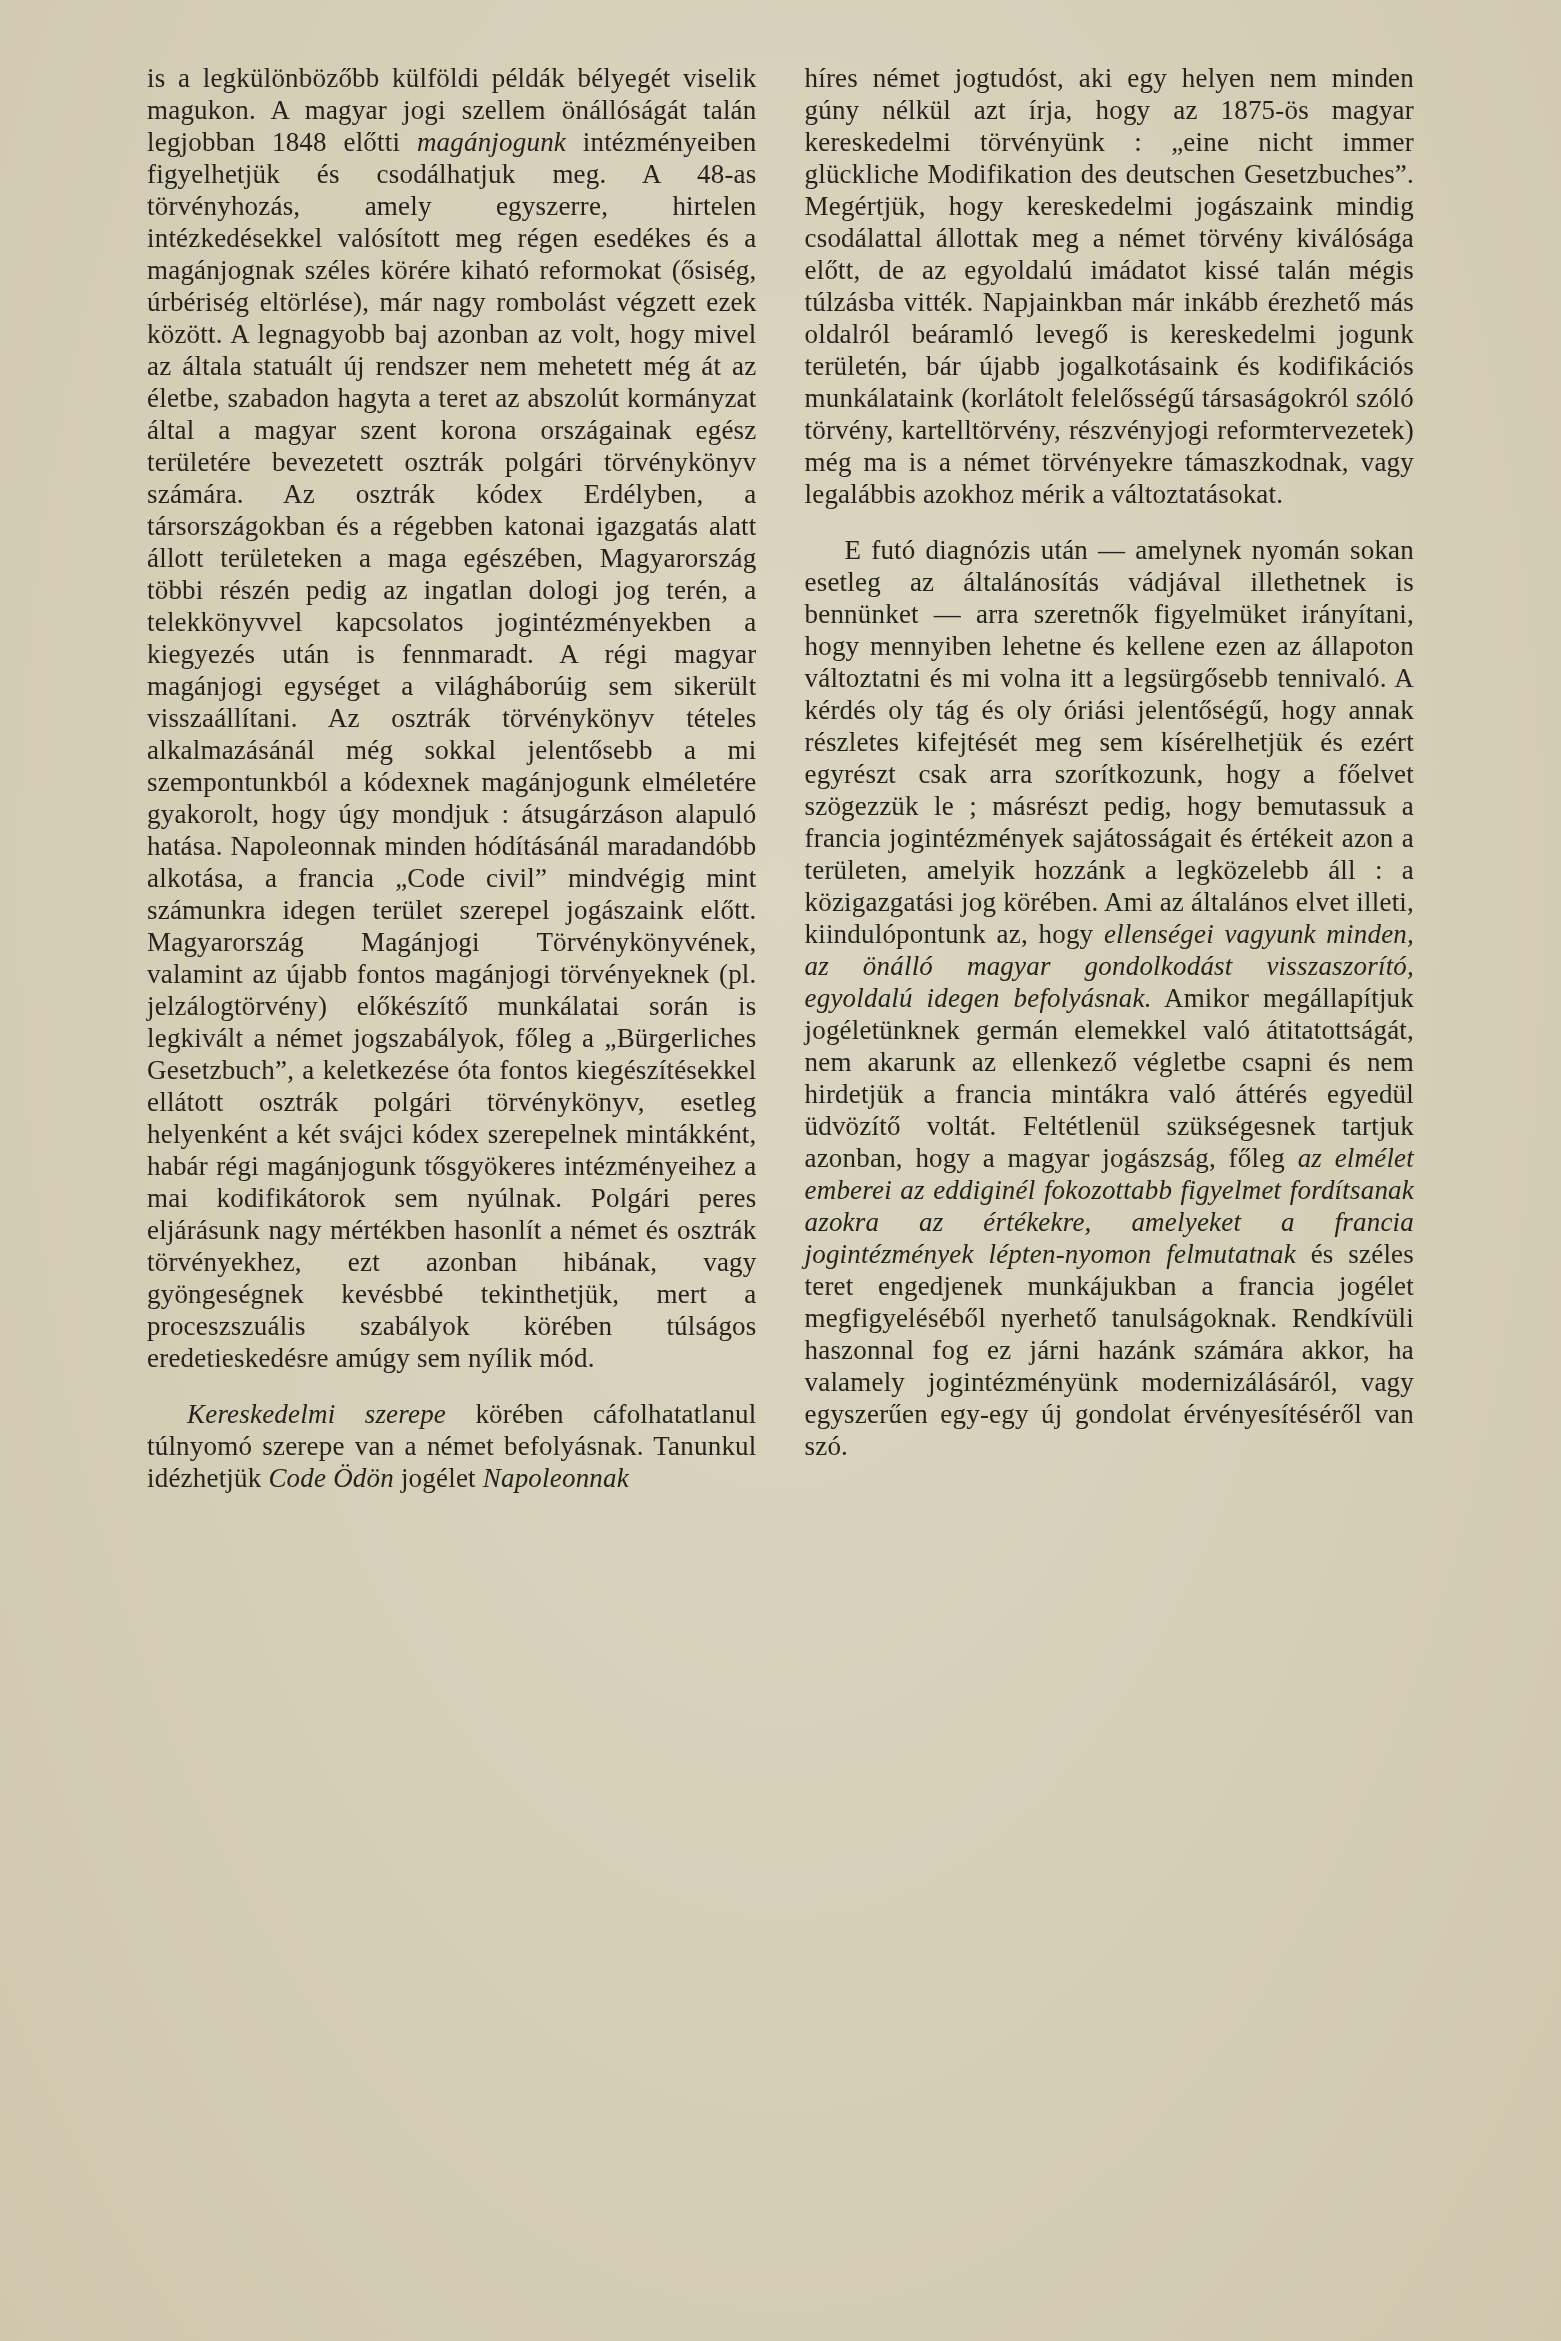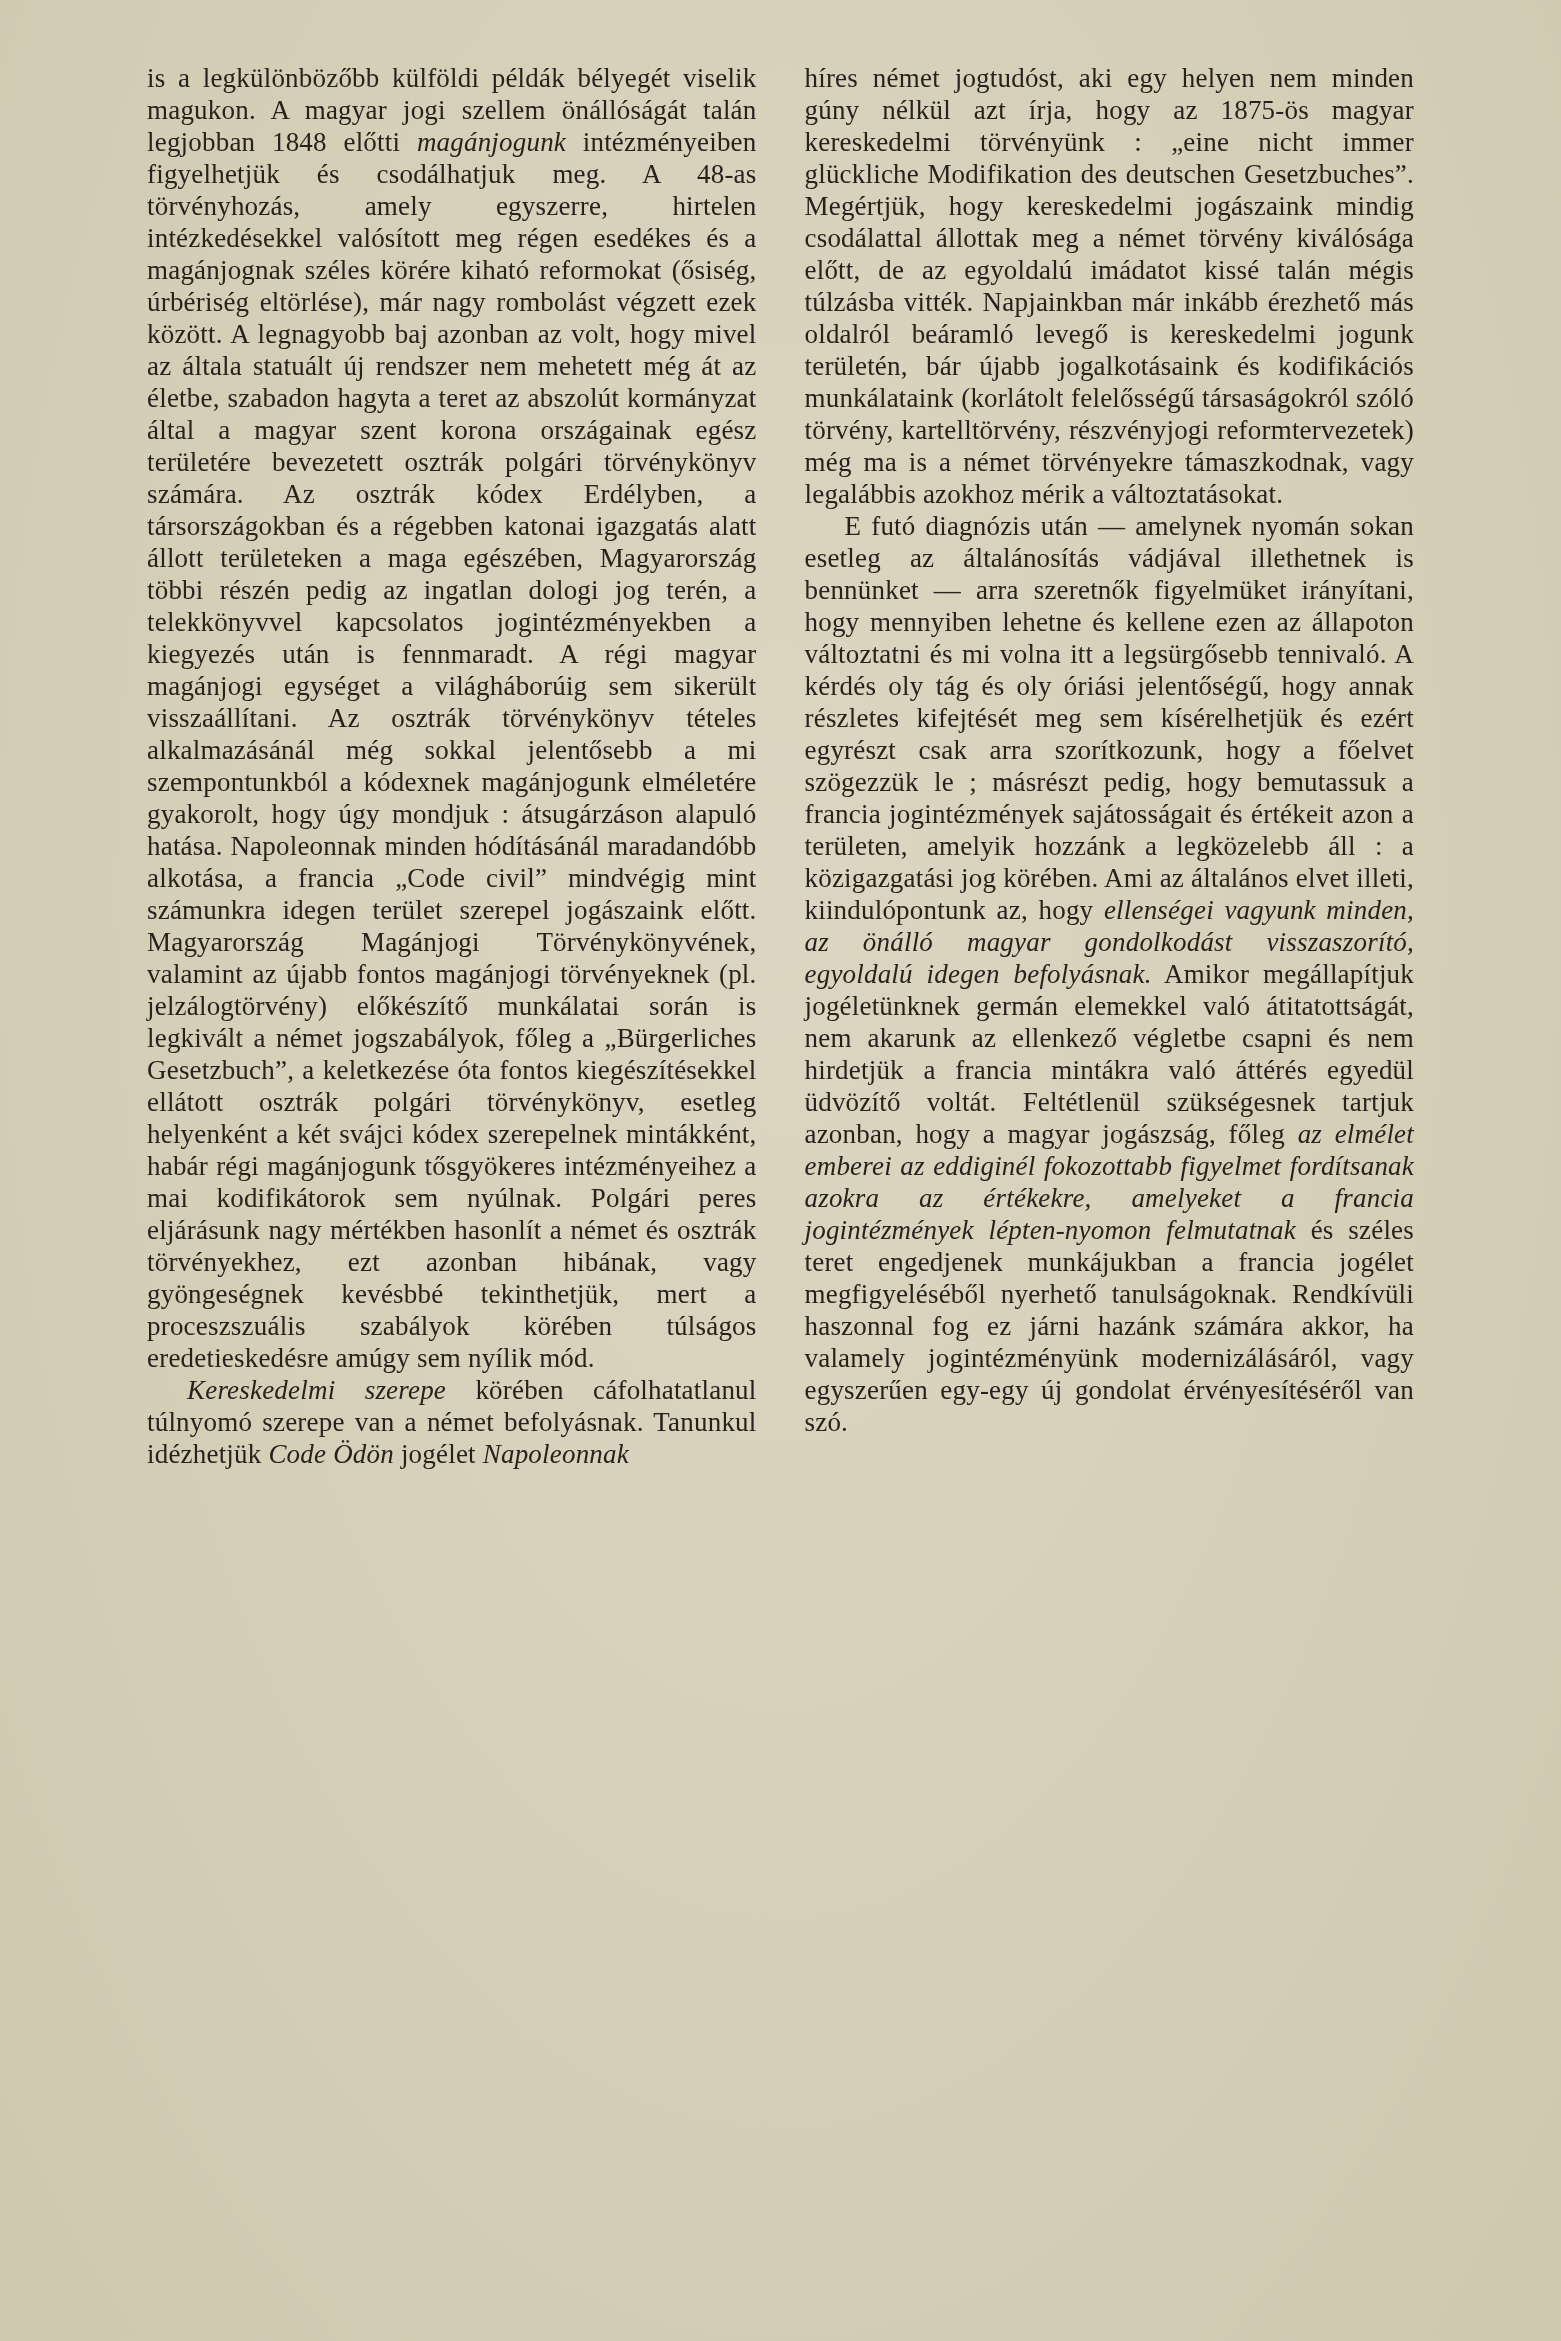--- a/index.html
+++ b/index.html
@@ -59,20 +59,21 @@
     letter-spacing: 0.2px;
     hyphens: auto;
     -webkit-hyphens: auto;
   }
   .para {
     margin: 0;
     padding: 0;
   }
   .para.indent {
     text-indent: 40px;
+    margin-top: 24px;
   }
   .em {
     font-style: italic;
   }
   .rm {
     font-style: normal;
   }
 </style>
 </head>
 <body style="--paper: #d8d0ba; --ink: #26231d;">

